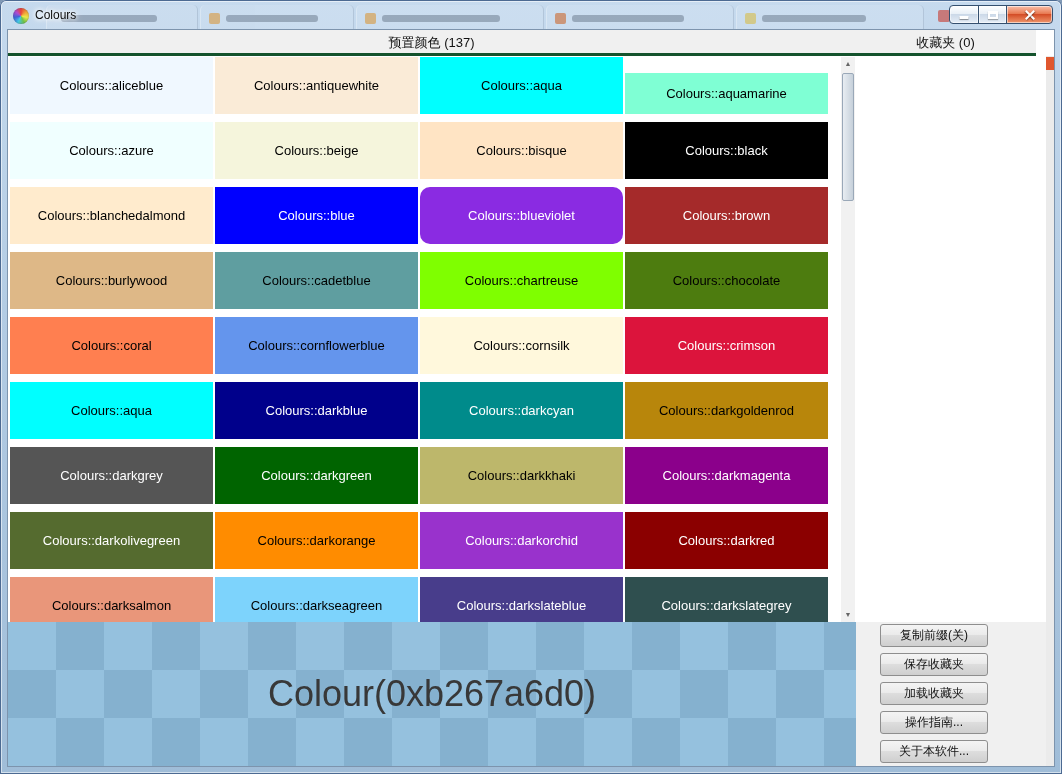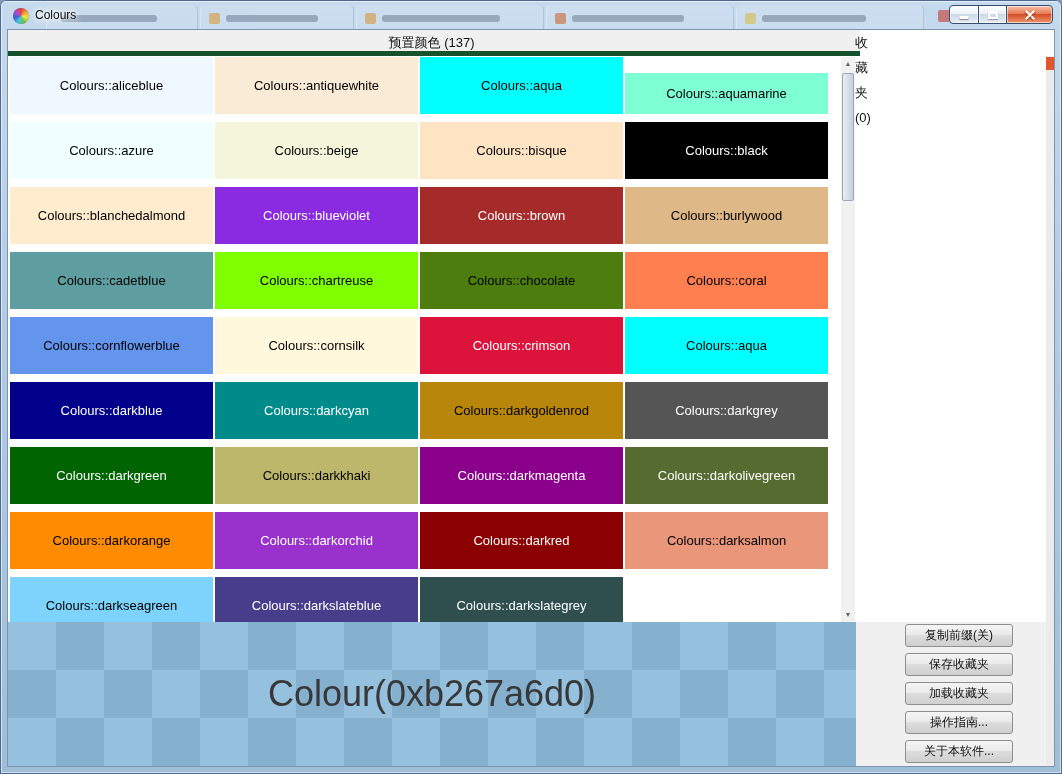--- a/index.html
+++ b/index.html
@@ -50,22 +50,22 @@
             border:2px solid #fff; border-top-width:3px; box-sizing:border-box; box-shadow:0 1px 1px rgba(0,0,0,.3); }
   .ic-x { position:absolute; left:50%; top:50%; width:12px; height:2px; background:#fff;
           box-shadow:0 1px 1px rgba(0,0,0,.35); }
   .ic-x.a { transform:translate(-50%,-50%) rotate(45deg); }
   .ic-x.b { transform:translate(-50%,-50%) rotate(-45deg); }
 
   
   .client { position:absolute; left:8px; top:30px; width:1046px; height:736px; background:#fff;
             box-shadow:0 0 0 1px #7d94ad; }
 
-  .header { position:absolute; left:0; top:0; width:852px; height:26px; box-sizing:border-box;
-            background:var(--header-bg,#f0f0f0); border-bottom:5px solid #14532d; z-index:3; }
+  .header { position:absolute; left:0; top:0; width:1028px; height:26px; box-sizing:border-box;
+            background:var(--header-bg,#f0f0f0); border-bottom:3px solid #14532d; z-index:3; }
   .hdr-preset { position:absolute; left:0; top:0; width:847px; height:25px; line-height:25px;
                 text-align:center; font-size:13px; color:#111; }
   .hdr-fav { position:absolute; left:847px; top:0; right:0; height:25px; line-height:25px;
              text-align:center; font-size:13px; color:#111; }
 
   .grid { position:absolute; left:2px; top:27px; width:914px; display:grid;
           grid-template-columns:repeat(4,203px); grid-auto-rows:57px; row-gap:8px; column-gap:2px; z-index:1; }
   .swatch { display:flex; align-items:center; justify-content:center; font-size:13px; cursor:default; }
 
   .vscroll { position:absolute; left:833px; top:27px; width:14px; height:565px; background:#f1f1f1; z-index:2; }
@@ -84,21 +84,21 @@
   .preview { position:absolute; left:0; top:592px; width:848px; height:144px; z-index:5;
     display:flex; align-items:center; justify-content:center;
     background-color:var(--ck-a,#95c1de);
     background-image:
       linear-gradient(45deg,var(--ck-b,#85b1cf) 25%,transparent 25%,transparent 75%,var(--ck-b,#85b1cf) 75%),
       linear-gradient(45deg,var(--ck-b,#85b1cf) 25%,transparent 25%,transparent 75%,var(--ck-b,#85b1cf) 75%);
     background-position:0 0,48px 48px; background-size:96px 96px; }
   .preview-text { font-size:36px; color:var(--preview-text,#383838); }
 
   .btn-zone { position:absolute; left:848px; top:592px; width:198px; height:144px; box-sizing:border-box;
-              background:var(--header-bg,#f0f0f0); z-index:5; padding:2px 0 0 49px;
+              background:var(--header-bg,#f0f0f0); z-index:5; padding:2px 0 0 24px;
               display:flex; flex-direction:column; gap:6px; align-items:flex-start; }
   .act-btn { width:108px; height:23px; font-size:12px; font-family:inherit; color:#111;
              border:1px solid #8e8e8e; border-radius:3px; padding:0; cursor:default;
              background:linear-gradient(180deg,var(--button-face-top,#f4f4f4),#ebebeb 45%,#dddddd 50%,var(--button-face-bottom,#cfcfcf)); }
 </style>
 </head>
 <body>
 
 <div class="win">
 
@@ -170,21 +170,24 @@
         </div>
         <div class="swatch" style="background-color: rgb(255, 228, 196); color: rgb(0, 0, 0);">
           <span>Colours::bisque</span>
         </div>
         <div class="swatch" style="background-color: rgb(0, 0, 0); color: rgb(255, 255, 255);">
           <span>Colours::black</span>
         </div>
         <div class="swatch" style="background-color: rgb(255, 235, 205); color: rgb(0, 0, 0);">
           <span>Colours::blanchedalmond</span>
         </div>
-        <div class="swatch" style="background-color: rgb(138, 43, 226); color: rgb(255, 255, 255);">
+        <div class="swatch" style="background-color: rgb(0, 0, 255); color: rgb(255, 255, 255);">
+          <span>Colours::blue</span>
+        </div>
+        <div class="swatch" style="background-color: rgb(138, 43, 226); color: rgb(255, 255, 255); border-radius: 10px;">
           <span>Colours::blueviolet</span>
         </div>
         <div class="swatch" style="background-color: rgb(165, 42, 42); color: rgb(255, 255, 255);">
           <span>Colours::brown</span>
         </div>
         <div class="swatch" style="background-color: rgb(222, 184, 135); color: rgb(0, 0, 0);">
           <span>Colours::burlywood</span>
         </div>
         <div class="swatch" style="background-color: rgb(95, 158, 160); color: rgb(0, 0, 0);">
           <span>Colours::cadetblue</span>

